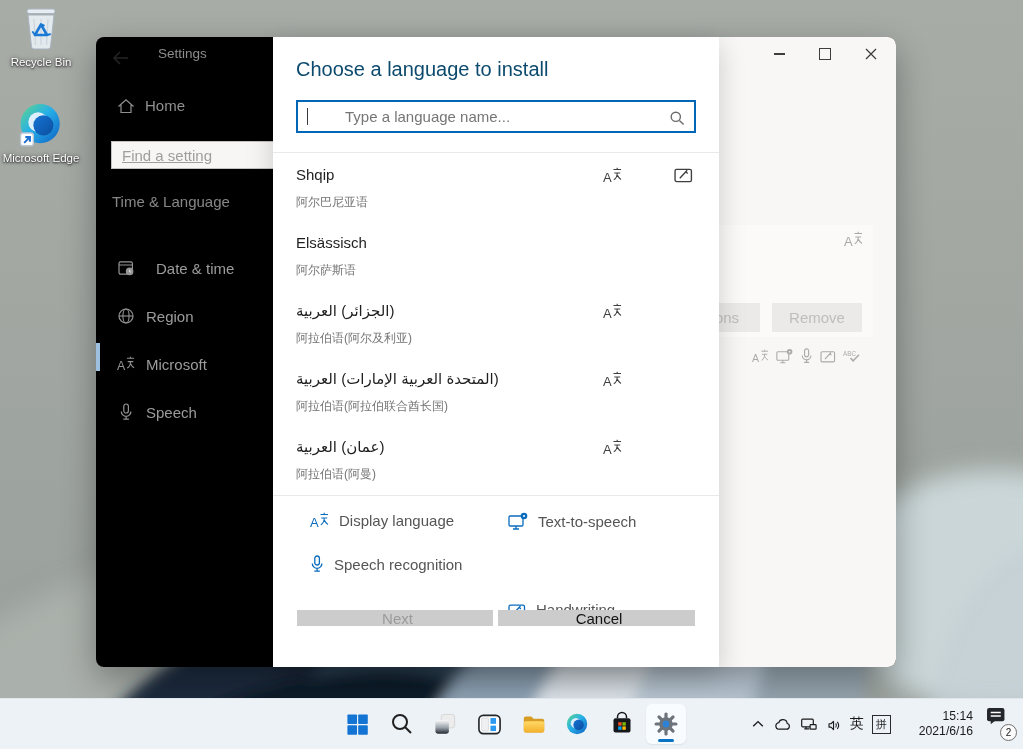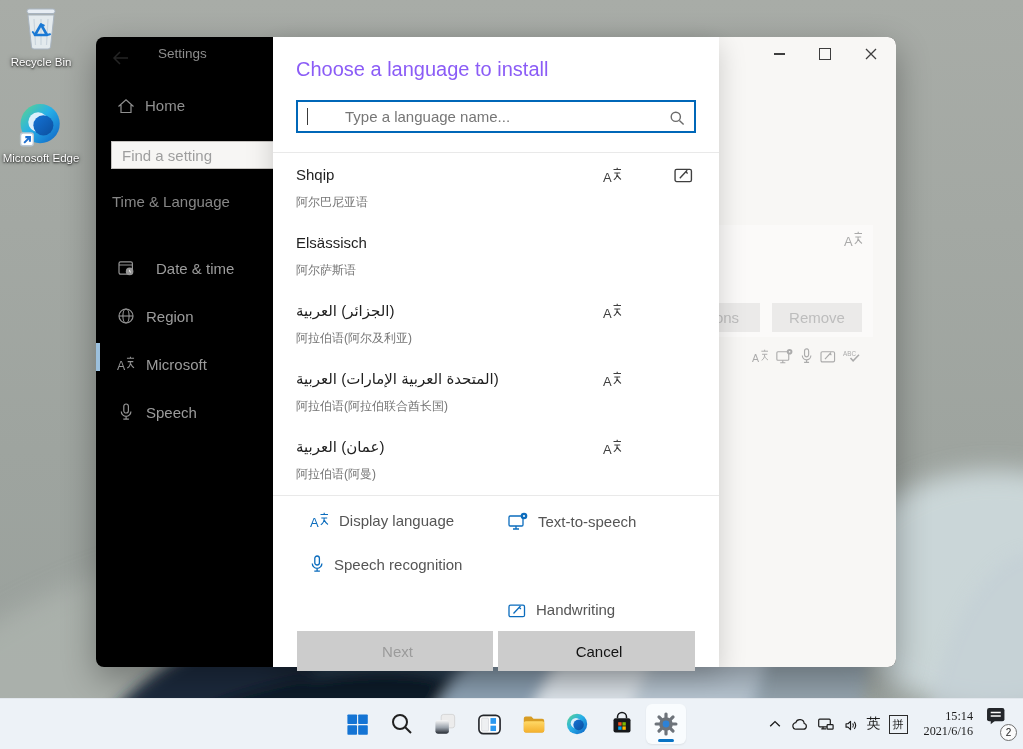--- a/index.html
+++ b/index.html
@@ -20,70 +20,70 @@
   .win-rightpanel{position:absolute;left:623px;top:0;width:177px;height:630px;background:#f8f7f5;
                   border-radius:0 8px 8px 0;}
   .back-btn{position:absolute;left:16px;top:6px;width:32px;height:30px;display:flex;align-items:center;color:#242424;}
   .win-title{position:absolute;left:62px;top:9px;font-size:13.5px;color:#8d8d8d;}
   .win-controls{position:absolute;right:2px;top:0;display:flex;}
   .wc{width:46px;height:34px;display:flex;align-items:center;justify-content:center;color:#3e3e3e;}
   .home-row{position:absolute;left:21px;top:60px;display:flex;align-items:center;gap:10px;color:#909090;font-size:15px;}
   .find-box{position:absolute;left:15px;top:104px;width:278px;height:28px;background:#f7f6f4;
             border:1px solid #c4c1be;box-sizing:border-box;}
   .find-box input{width:100%;height:100%;border:0;background:transparent;outline:none;
-            font:15px "Liberation Sans","DejaVu Sans",sans-serif;color:#9e9e9e;padding:0 10px;}
+            font:15px "Liberation Sans","DejaVu Sans",sans-serif;color:#9e9e9e;padding:0 10px;text-decoration:underline;}
   .find-box input::placeholder{color:#9e9e9e;opacity:1;}
   .section-heading{position:absolute;left:16px;top:156px;font-size:15px;color:#878787;}
   .nav-row{position:absolute;left:0;width:240px;height:40px;display:flex;align-items:center;gap:11px;
            padding-left:21px;box-sizing:border-box;color:#9c9c9c;font-size:15px;}
   .nav-row .nico{color:#949494;width:18px;display:flex;justify-content:center;}
   .sel-bar{position:absolute;left:0;top:306px;width:4px;height:28px;background:#9cc0dd;}
   .bg-block{position:absolute;left:584px;top:188px;width:193px;height:112px;background:#fbfaf9;}
   .bg-az{position:absolute;left:748px;top:194px;color:#a9a9a9;}
   .bg-btn{position:absolute;top:266px;height:29px;background:#ebeae9;color:#bdbdbd;font-size:15px;
           display:flex;align-items:center;justify-content:center;border:none;}
   .bg-iconrow{position:absolute;top:311px;display:flex;gap:7px;color:#ababab;align-items:center;}
 
   
   .dialog{position:absolute;left:273px;top:37px;width:446px;height:630px;background:#fff;z-index:5;
           box-shadow:0 8px 26px rgba(0,0,0,.18);}
-  .dlg-title{position:absolute;left:23px;top:21px;font-size:20px;color:#8b5cf6;text-align:right;}
+  .dlg-title{position:absolute;left:23px;top:21px;font-size:20px;color:#0c4a6e;text-align:right;}
   .dlg-search{position:absolute;left:23px;top:63px;width:400px;height:33px;border:2px solid #0067b8;
               background:#fff;box-sizing:border-box;}
   .dlg-search input{width:100%;height:100%;border:0;outline:none;background:transparent;
               font:15px "Liberation Sans","DejaVu Sans",sans-serif;color:#1a1a1a;padding:0 30px 0 11px;box-sizing:border-box;margin-left:36px;}
   .dlg-search input::placeholder{color:#767676;opacity:1;}
   .caret{position:absolute;left:9px;top:6px;width:1px;height:17px;background:#3a3a3a;}
   .mag{position:absolute;right:9px;top:8px;color:#6b6b6b;}
   .hr{position:absolute;left:0;width:446px;height:1px;background:#e9e9e9;}
   .lang-item{position:absolute;left:23px;width:403px;height:58px;cursor:default;}
   .lang-name{font-size:15px;color:#1f1f1f;line-height:17px;}
   .lang-sub{font-size:12px;color:#757575;margin-top:11px;line-height:16px;}
   .li-ico1{position:absolute;left:307px;top:1px;color:#3f3f3f;}
   .li-ico2{position:absolute;left:378px;top:0;color:#3f3f3f;}
   .legend-item{position:absolute;display:flex;align-items:center;gap:10px;font-size:15px;color:#555;}
   .legend-item .lic{color:#0b6cbd;display:flex;}
-  .dlg-btn{position:absolute;top:594px;height:40px;background:#ccc;border:none;font-size:15px;
+  .dlg-btn{position:absolute;top:573px;height:16px;background:#ccc;border:none;font-size:15px;
            display:flex;align-items:center;justify-content:center;
            font-family:"Liberation Sans","DejaVu Sans",sans-serif;padding-left:11px;}
   .btn-next{left:24px;width:196px;color:#9b9b9b;}
   .btn-cancel{left:225px;width:197px;color:#121212;}
 
   
   .taskbar{position:absolute;left:0;bottom:0;width:1023px;height:50px;background:#edf2f7;
            border-top:1px solid #e2e7ed;z-index:10;}
   .tb-apps{position:absolute;left:50%;top:5px;transform:translateX(-50%);display:flex;gap:4px;}
   .tb-btn{width:40px;height:40px;border-radius:6px;display:flex;align-items:center;justify-content:center;position:relative;}
   .tb-btn.active{background:#f9fcfe;box-shadow:0 1px 2px rgba(0,0,0,.07);}
   .tb-btn.active::after{content:"";position:absolute;bottom:2px;left:50%;transform:translateX(-50%);
            width:16px;height:3px;border-radius:2px;background:#0873c4;}
   .tray{position:absolute;right:6px;top:0;height:50px;display:flex;align-items:center;gap:8px;color:#1b1b1b;}
   .tray-ime-en{font-size:14px;}
   .tray-ime-pin{width:17px;height:17px;border:1px solid #2b2b2b;font-size:11px;line-height:17px;text-align:center;box-sizing:content-box;}
-  .tray-clock{font-size:12.2px;line-height:15px;text-align:right;margin:0 4px 0 8px;font-family:Liberation Serif, serif;}
+  .tray-clock{font-size:12.2px;line-height:15px;text-align:right;margin:0 4px 0 20px;}
   .tray-notif{position:relative;width:32px;height:34px;}
   .notif-badge{position:absolute;right:0;bottom:0;width:15px;height:15px;border-radius:50%;
            background:#fbfbfb;border:1.5px solid #6f6f6f;font-size:10px;line-height:15px;text-align:center;color:#222;}
 </style>
 </head>
 <body>
 
 <div id="stage">
 
   <svg id="wallpaper" width="1023" height="749" viewBox="0 0 1023 749">

